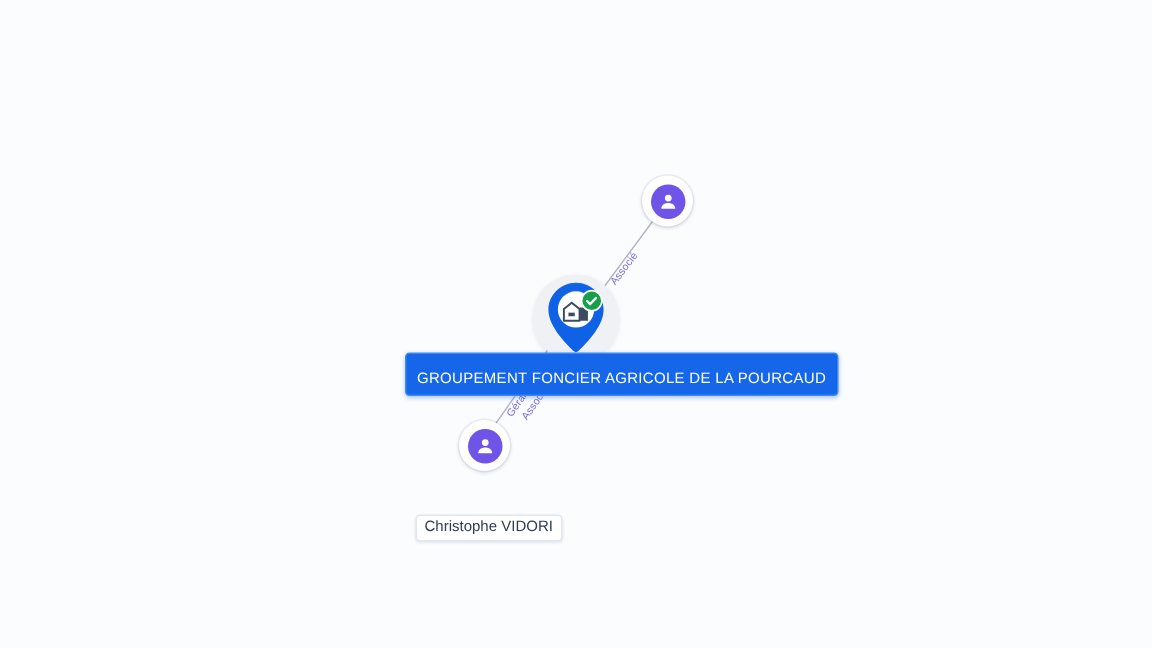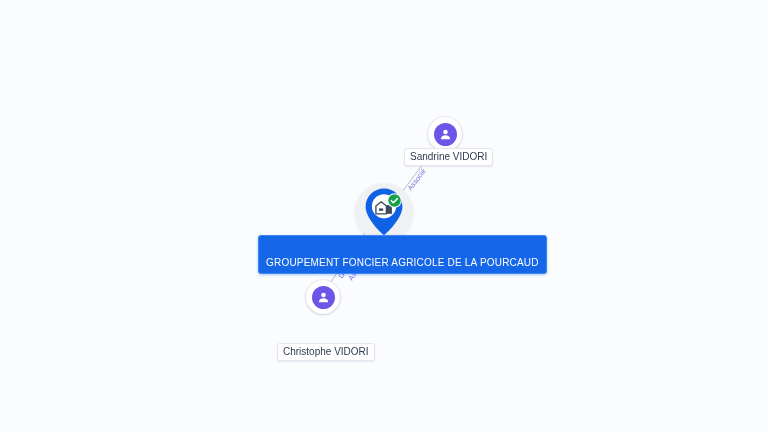--- a/index.html
+++ b/index.html
@@ -121,23 +121,24 @@
   
   .company-label {
     position: absolute;
     background: #1566e8;
     border: 1px solid #3c86f5;
     border-radius: 3px;
     color: #ffffff;
     font-size: 10px;
     line-height: 12px;
     letter-spacing: .2px;
-    padding: 21px 7px 4px 7px;
+    padding: 11px 7px 4px 7px;
     white-space: nowrap;
     box-shadow: 0 1px 3px rgba(21,102,232,.35);
+    margin-left: 12px;
   }
 </style>
 </head>
 <body>
 
 <div id="graph-canvas">
 
   <svg id="edge-layer" viewBox="0 0 768 432" width="768" height="432">
 
     <path d="M 394 203 L 437 145" fill="none" stroke="#9aa3b8" stroke-width="0.9" opacity="0.85"></path>
@@ -152,21 +153,20 @@
   <div class="edge-label" style="left:350px; top:276px; transform: rotate(-55deg);">Associé</div>
 
   <div class="person-node" style="left:428px; top:117px;">
     <div class="person-disc">
       <svg width="15" height="15" viewBox="0 0 24 24" fill="#ffffff">
         <circle cx="12" cy="8" r="3.6"></circle>
         <path d="M4.6 19.4c0-3.9 3.3-6.1 7.4-6.1s7.4 2.2 7.4 6.1z"></path>
       </svg>
     </div>
   </div>
-  <div class="name-pill" style="left:404px; top:148px;">Sandrine VIDORI</div>
 
   <div class="person-node" style="left:306px; top:280px;">
     <div class="person-disc">
       <svg width="15" height="15" viewBox="0 0 24 24" fill="#ffffff">
         <circle cx="12" cy="8" r="3.6"></circle>
         <path d="M4.6 19.4c0-3.9 3.3-6.1 7.4-6.1s7.4 2.2 7.4 6.1z"></path>
       </svg>
     </div>
   </div>
   <div class="name-pill" style="left:277px; top:311px;margin-top:32px;">Christophe VIDORI</div>

